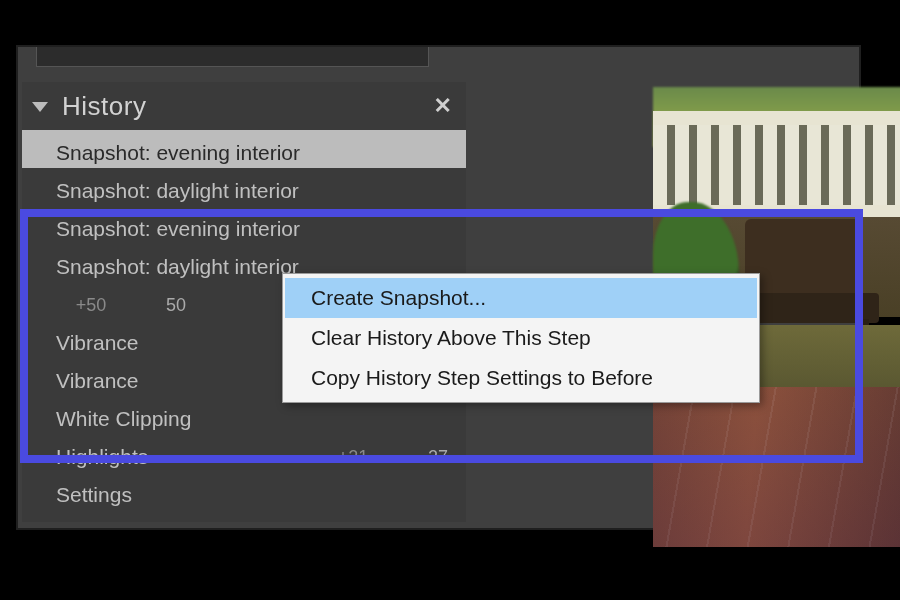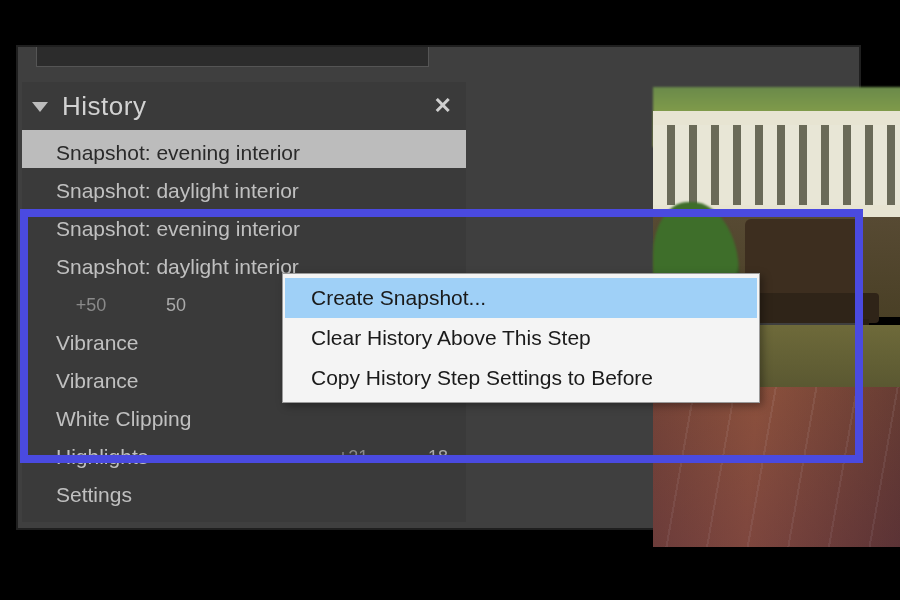--- a/index.html
+++ b/index.html
@@ -229,21 +229,21 @@
           <span class="hist-val"></span>
         </div>
         <div class="hist-row">
           <span class="hist-label">White Clipping</span>
           <span class="hist-delta"></span>
           <span class="hist-val"></span>
         </div>
         <div class="hist-row">
           <span class="hist-label">Highlights</span>
           <span class="hist-delta">+21</span>
-          <span class="hist-val">-18</span>
+          <span class="hist-val">-27</span>
         </div>
         <div class="hist-row">
           <span class="hist-label">Settings</span>
           <span class="hist-delta"></span>
           <span class="hist-val"></span>
         </div>
       </div>
   </div>
 
 </div>

